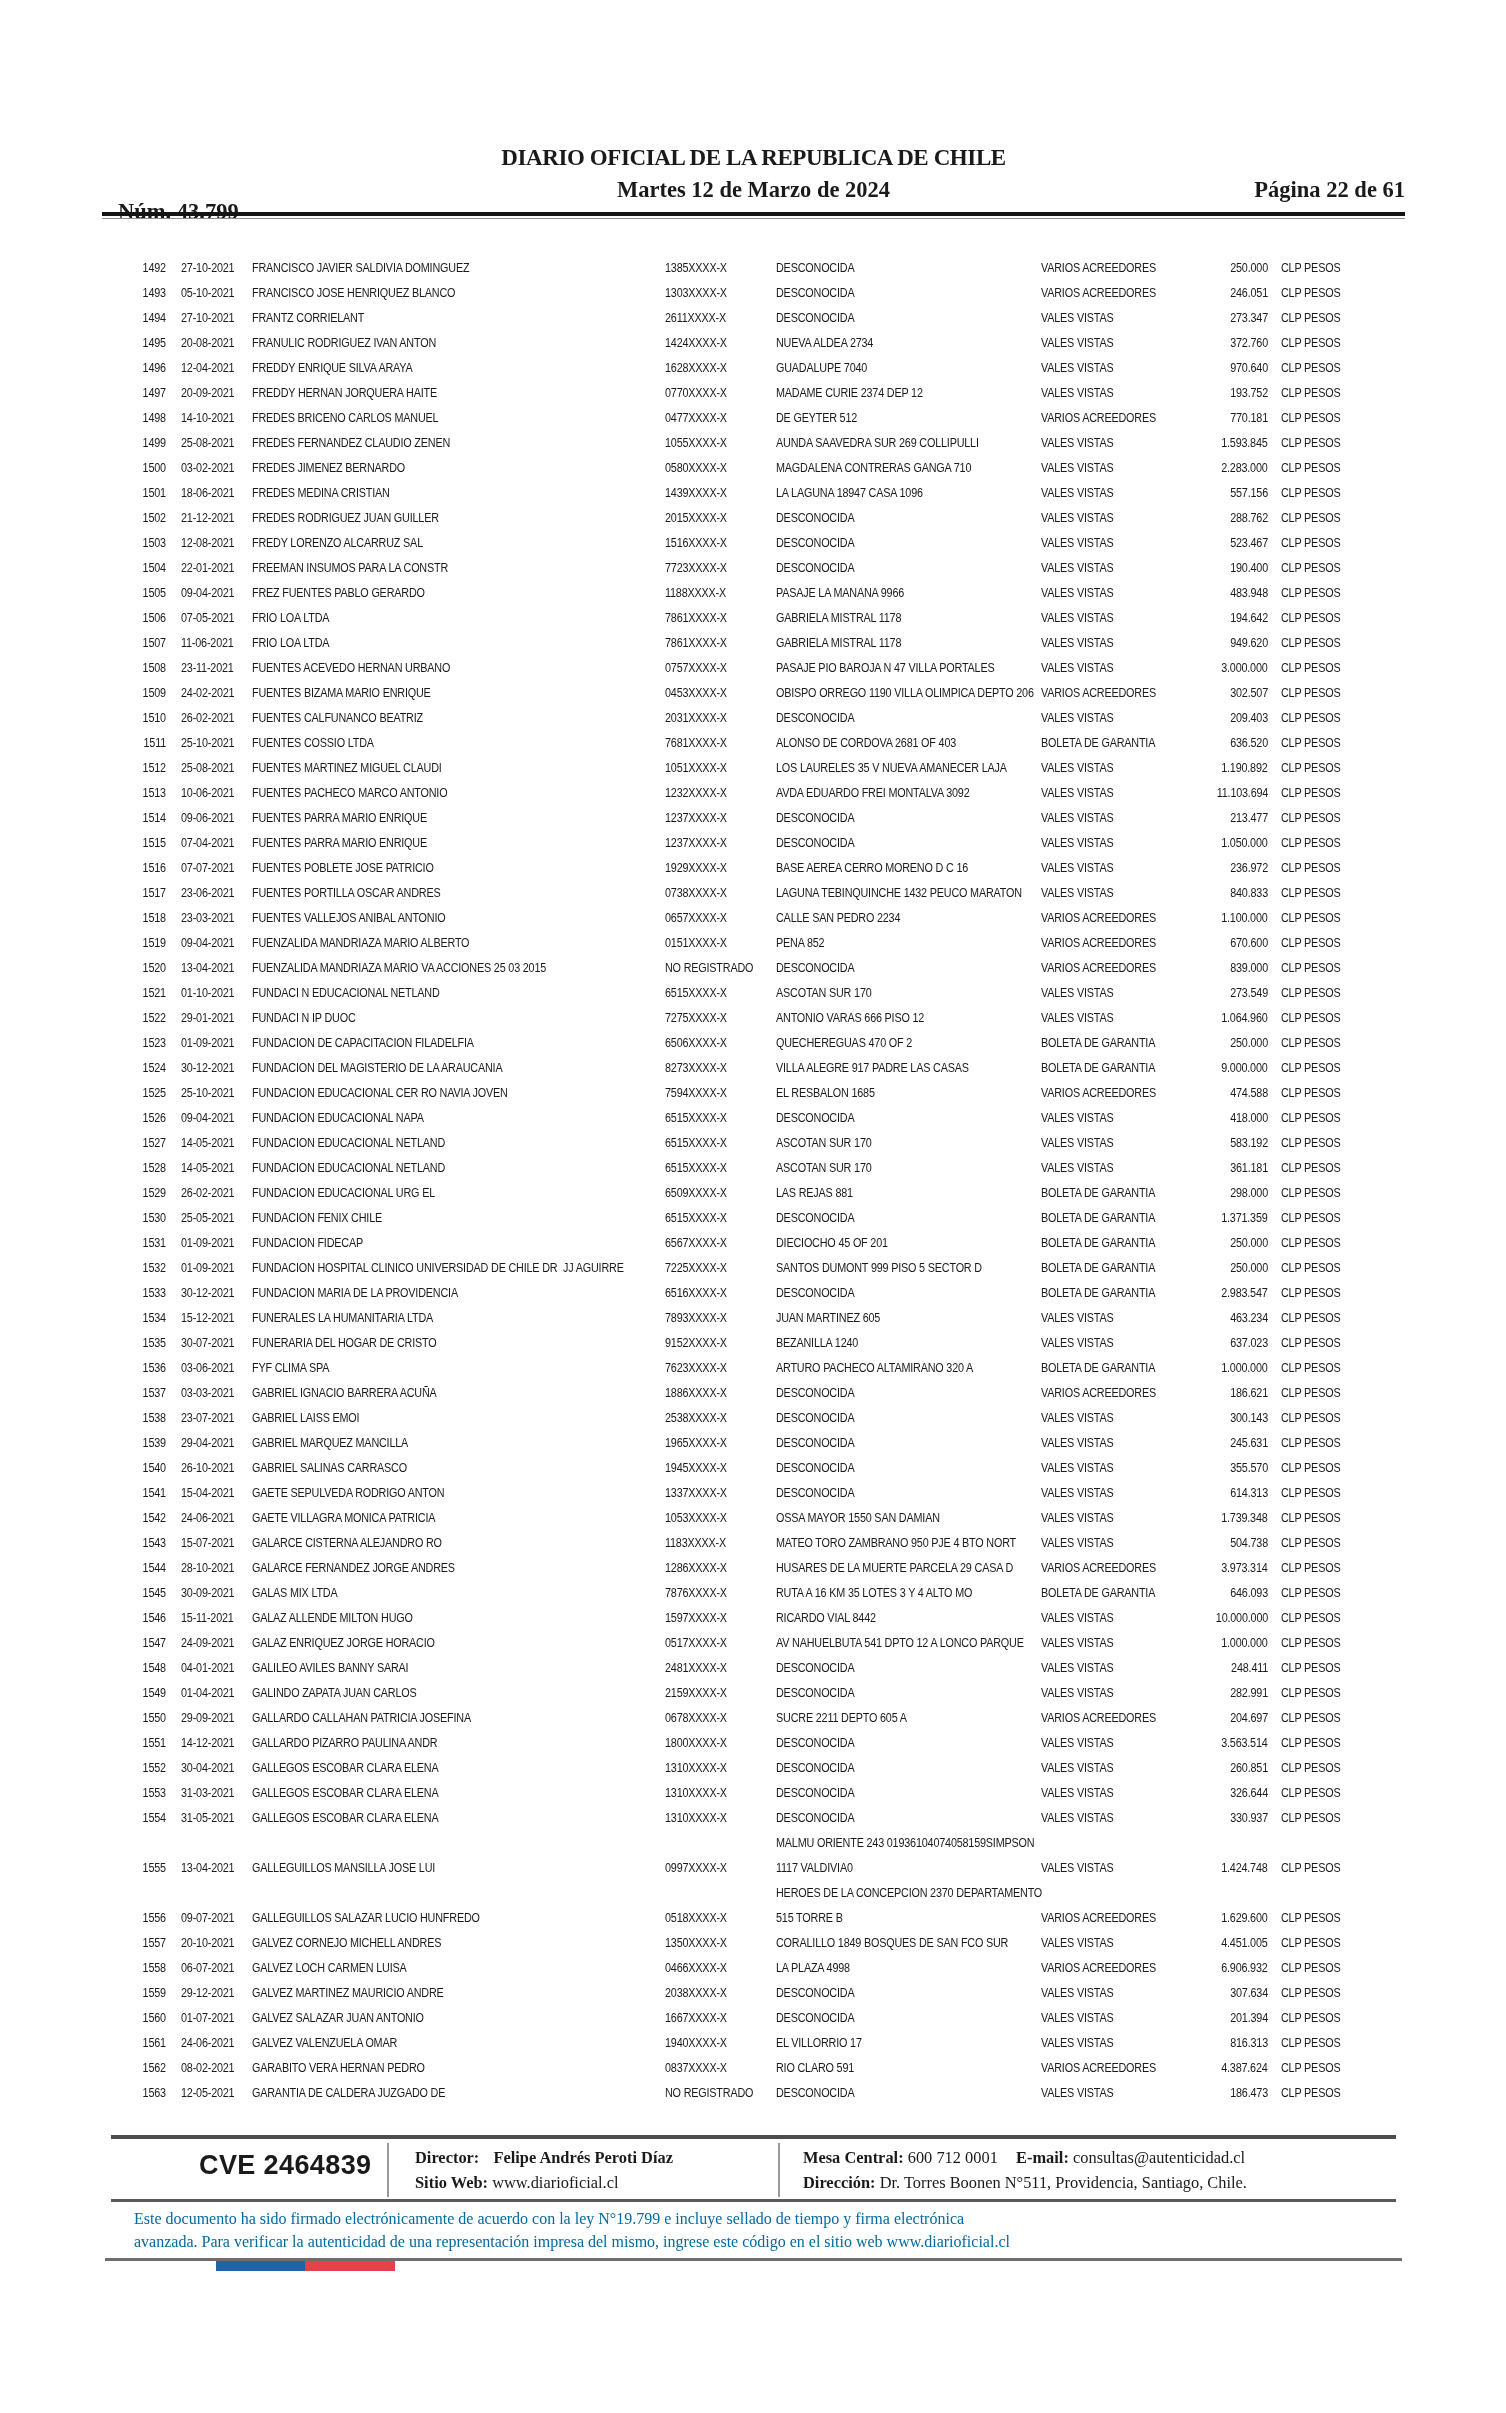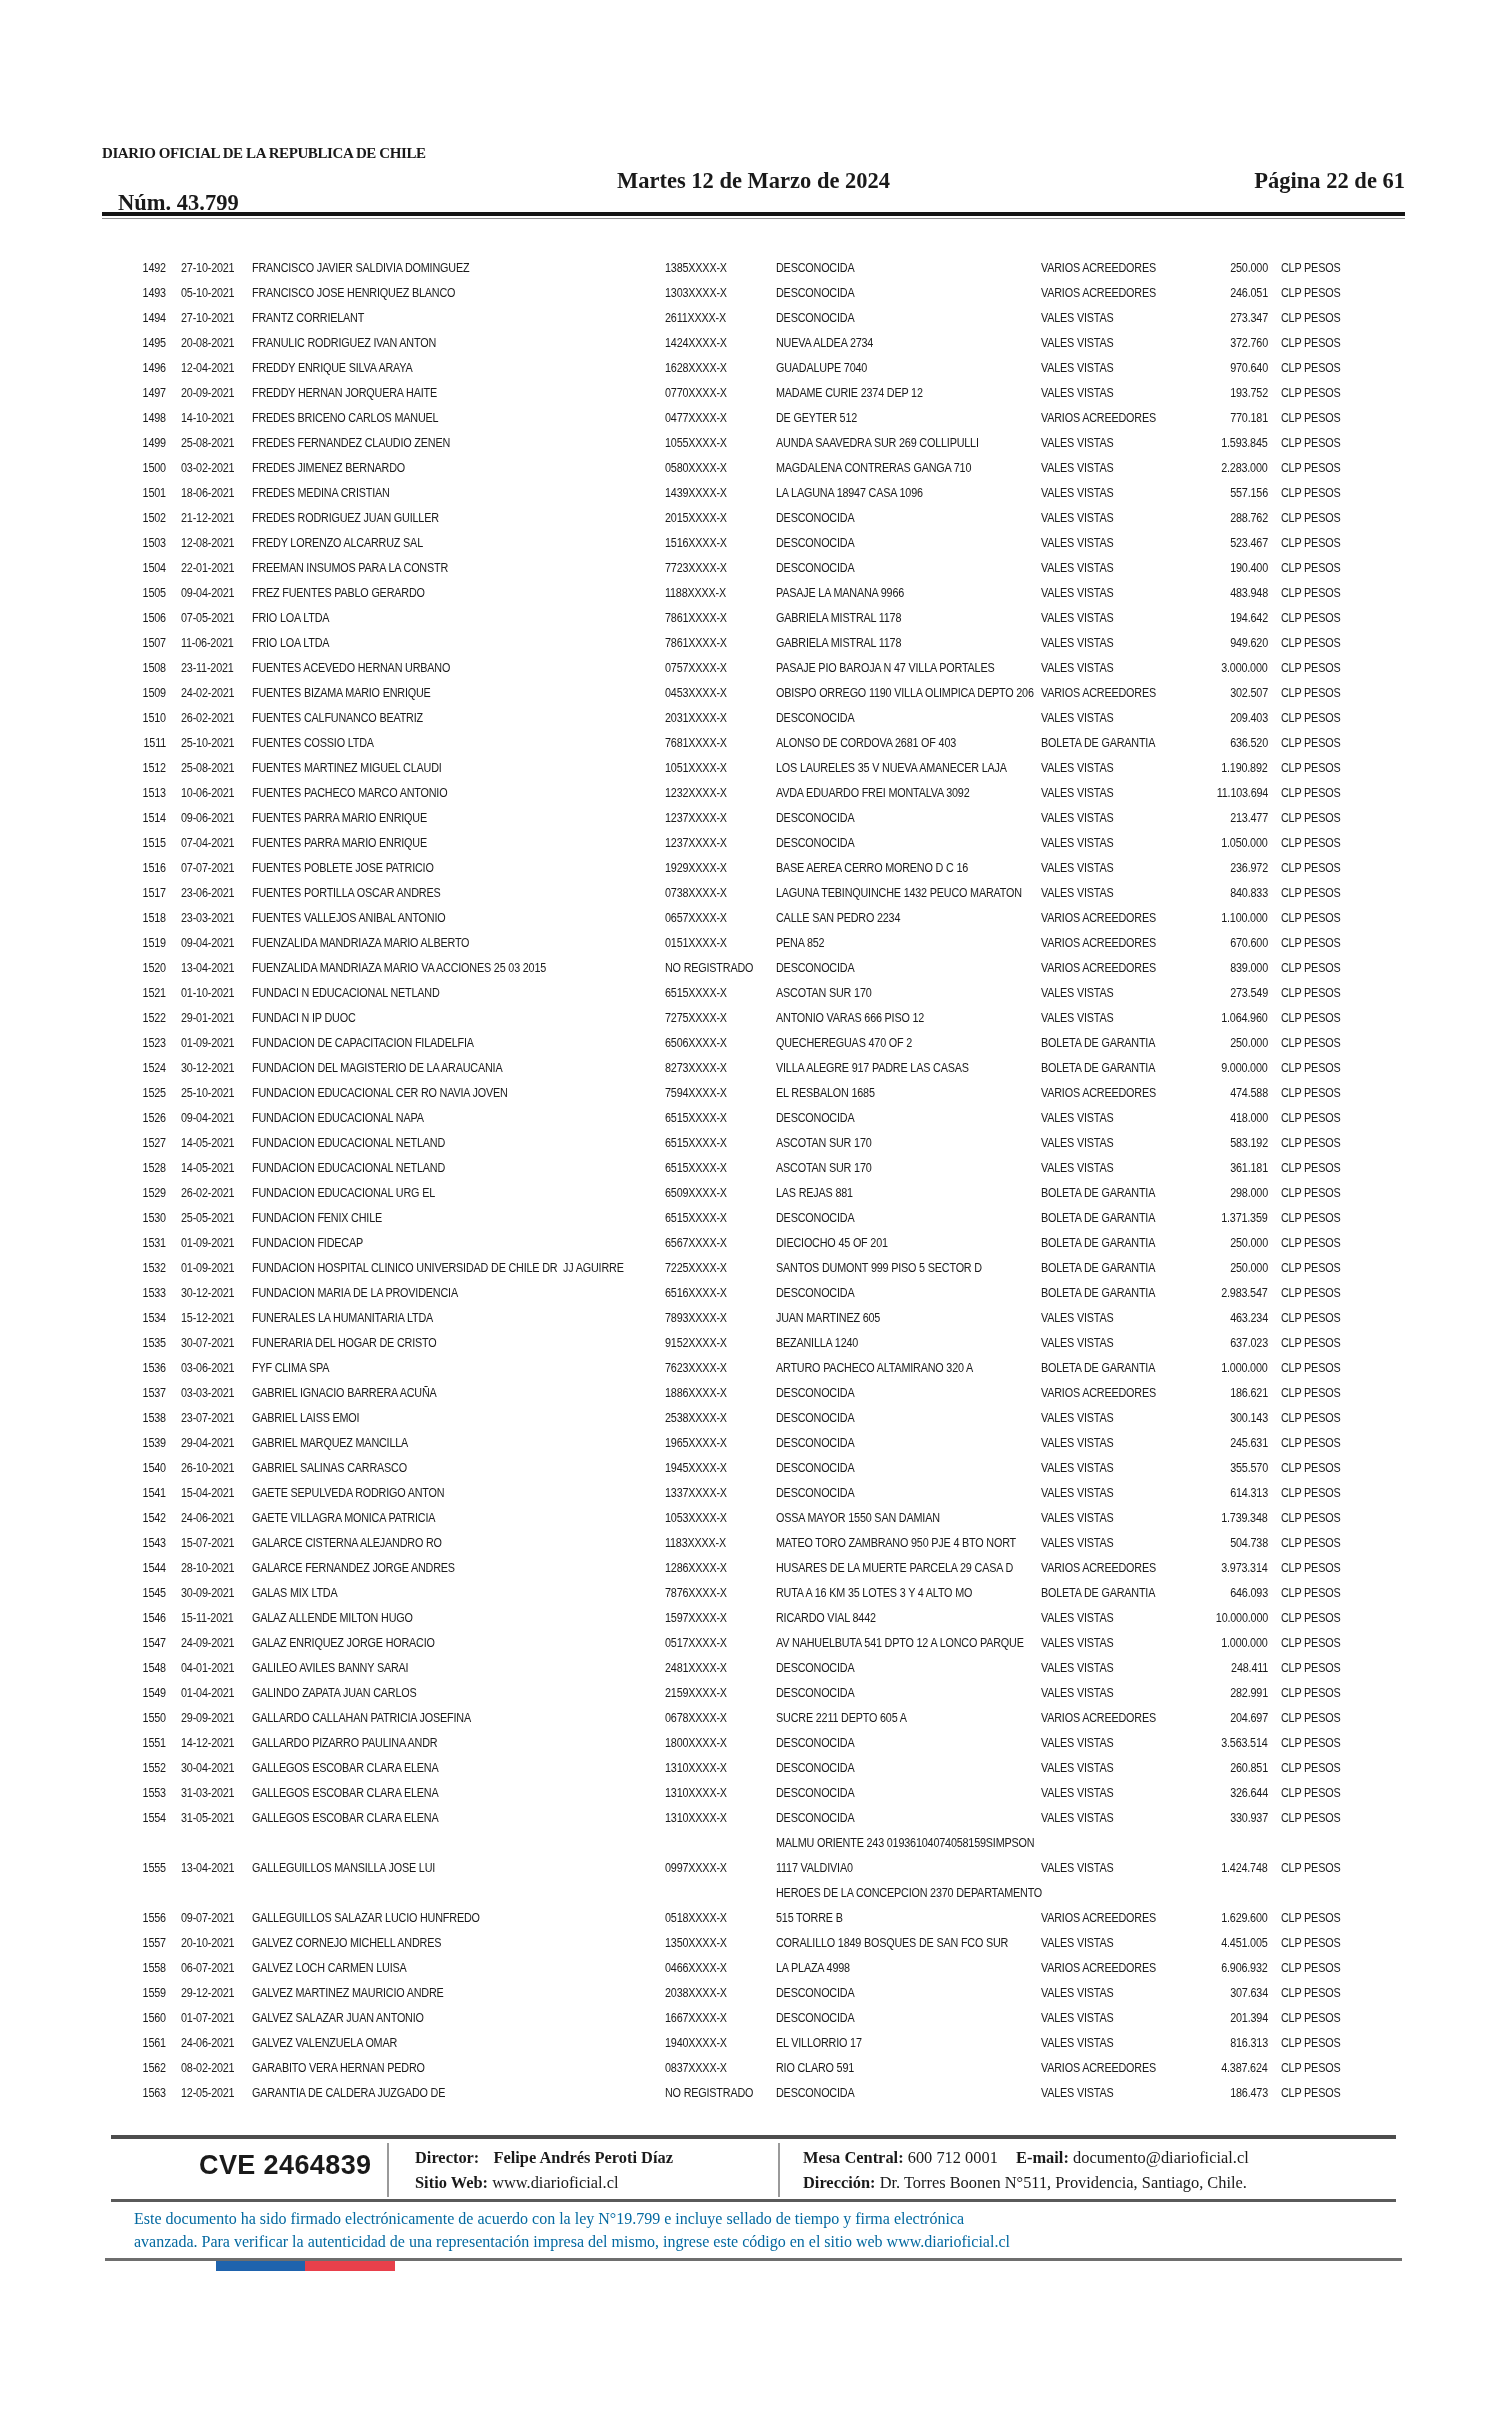--- a/index.html
+++ b/index.html
@@ -6,21 +6,21 @@
   .page {
     position: relative;
     width: 1507px; height: 2413px;
     background: #ffffff;
     font-family: "Liberation Sans", sans-serif;
     color: #1a1a1a;
     overflow: hidden;
   }
   
   .masthead { position:absolute; top:145px; left:102px; right:102px; font-family:"Liberation Serif", serif; font-weight:bold; }
-  .masthead .gz-title { text-align:left; font-size:15px; letter-spacing:-0.4px; }
+  .masthead .gz-title { text-align:center; font-size:23px; letter-spacing:-0.4px; }
   .masthead .subline { position:relative; margin-top:6px; height:28px; font-size:22.5px; }
   .masthead .num  { position:absolute; left:16px; top:0;margin-top:22px; }
   .masthead .date { position:absolute; left:0; right:0; text-align:center; top:0; }
   .masthead .pagenum { position:absolute; right:0; top:0; }
   .head-rule-1 { position:absolute; top:212px; left:102px; right:102px; height:4.3px; background:#141414; }
   .head-rule-2 { position:absolute; top:218px; left:102px; right:102px; height:0.9px; background:#909090; }
 
   
   .records { position:absolute; top:256px; left:130px; }
   table { border-collapse:collapse; table-layout:fixed; width:1242px; }
@@ -814,21 +814,21 @@
 
   <div class="cve-row">
     <div class="cve-code">CVE 2464839</div>
     <div class="cve-div1"></div>
     <div class="foot-block fb-left">
       <div><b>Director:</b> <b>Felipe Andrés Peroti Díaz</b></div>
       <div><b>Sitio Web:</b> <span>www.diarioficial.cl</span></div>
     </div>
     <div class="cve-div2"></div>
     <div class="foot-block fb-right">
-      <div><b>Mesa Central:</b> <span>600 712 0001</span>&nbsp; <b>E-mail:</b> <span>documento@diarioficial.cl</span></div>
+      <div><b>Mesa Central:</b> <span>600 712 0001</span>&nbsp; <b>E-mail:</b> <span>consultas@autenticidad.cl</span></div>
       <div><b>Dirección:</b> <span>Dr. Torres Boonen N°511, Providencia, Santiago, Chile.</span></div>
     </div>
   </div>
 
   <div class="foot-rule-2"></div>
 
   <div class="legal">
     <div>Este documento ha sido firmado electrónicamente de acuerdo con la ley N°19.799 e incluye sellado de tiempo y firma electrónica</div>
     <div>avanzada. Para verificar la autenticidad de una representación impresa del mismo, ingrese este código en el sitio web www.diarioficial.cl</div>
   </div>

